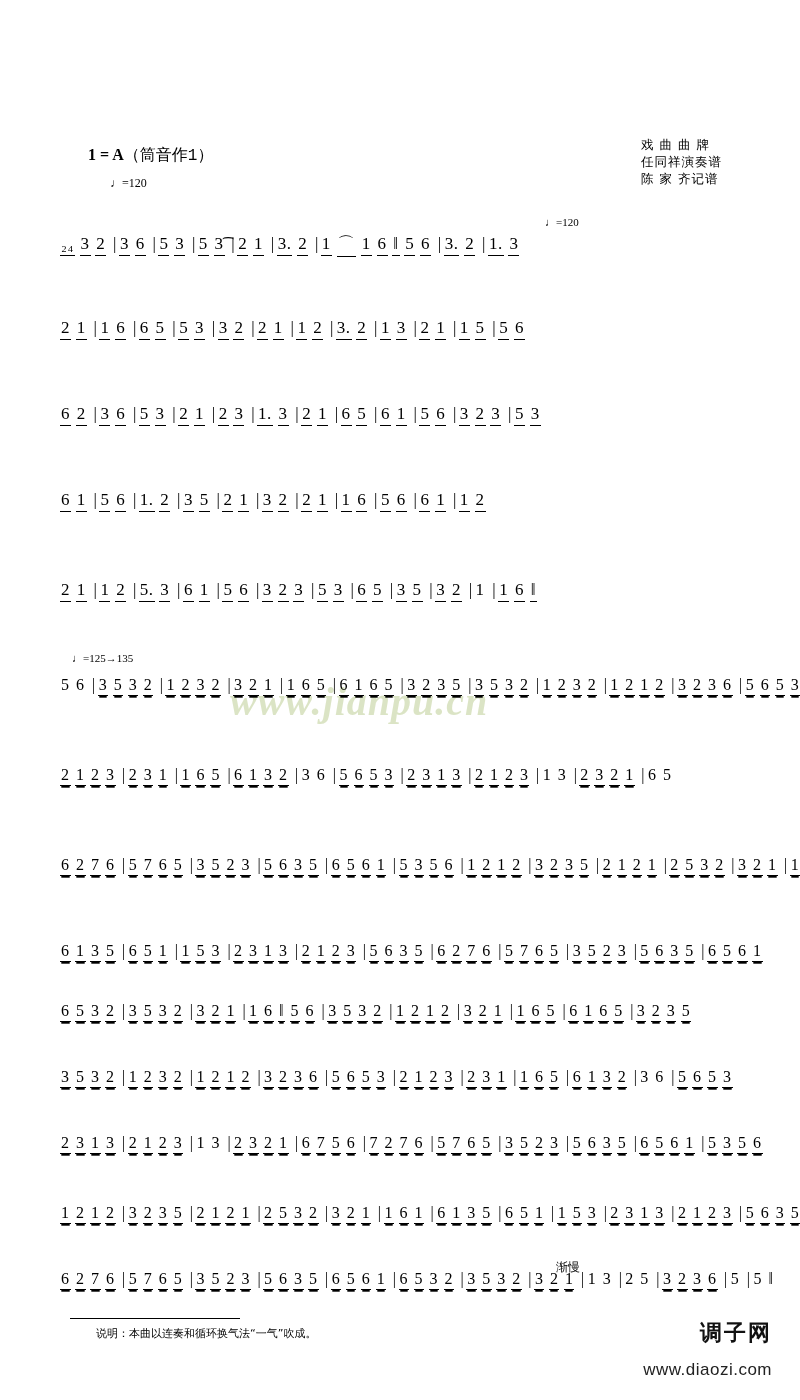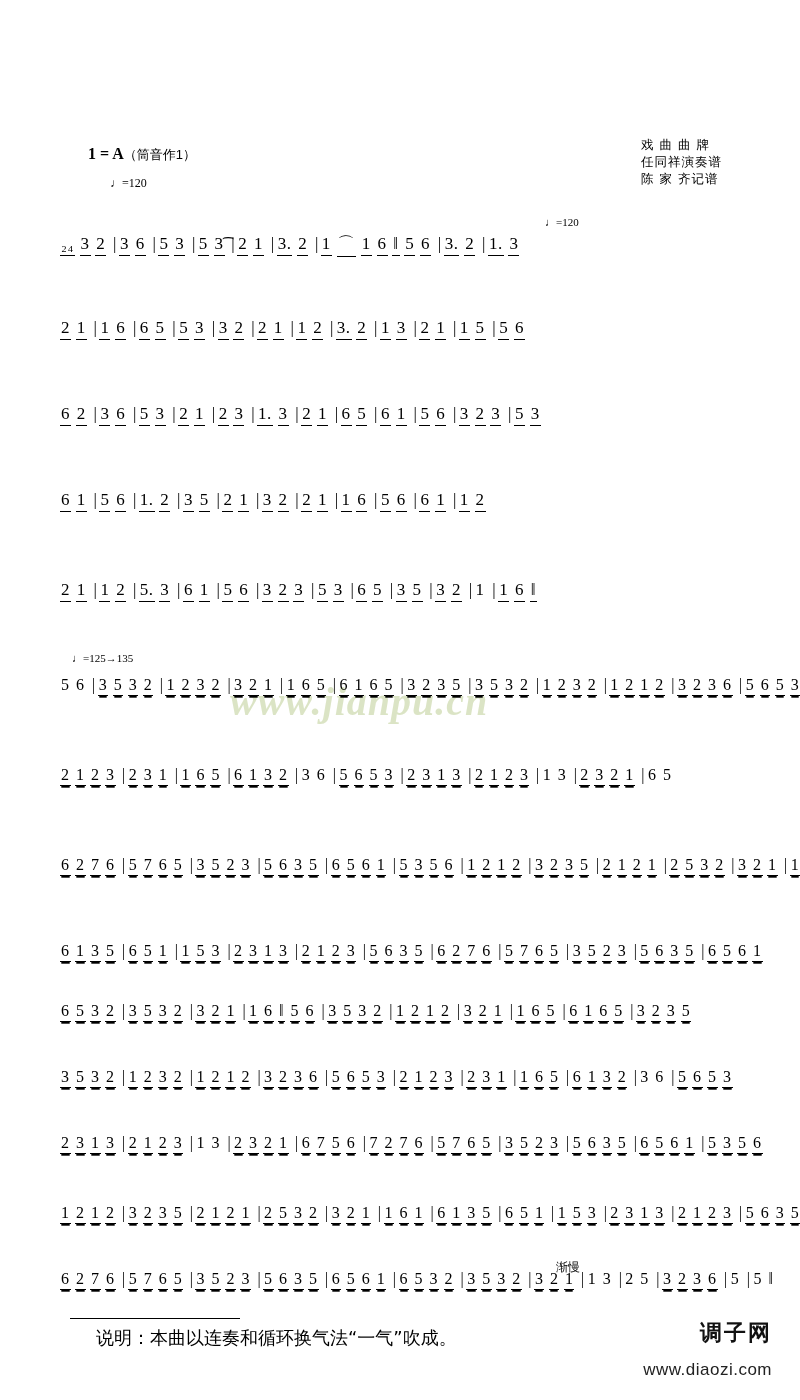--- a/index.html
+++ b/index.html
@@ -69,22 +69,22 @@
   .key-sig {
     position: absolute;
     left: 88px;
     top: 145px;
     font-size: 16px;
     font-weight: bold;
     font-family: "Liberation Serif", serif;
     z-index: 2;
   }
   .key-sig .paren {
-    font-size: 13px;
-    font-family: Liberation Sans, sans-serif;
+    font-size: 16px;
+    font-family: Liberation Mono, monospace;
     font-weight: normal;
   }
   .tempo-top {
     position: absolute;
     left: 110px;
     top: 176px;
     font-size: 12px;
     font-family: "Liberation Serif", serif;
     z-index: 2;
   }
@@ -143,21 +143,21 @@
     top: 1318px;
     width: 170px;
     border-top: 1px solid #000;
     z-index: 2;
   }
   .footnote {
     position: absolute;
     left: 96px;
     top: 1326px;
     font-family: "DejaVu Sans", sans-serif;
-    font-size: 18px;
+    font-size: 11px;
     z-index: 2;
   }
   
   .brand-cn {
     position: absolute;
     right: 28px;
     top: 1318px;
     font-family: "DejaVu Sans", sans-serif;
     font-size: 22px;
     font-weight: bold;

